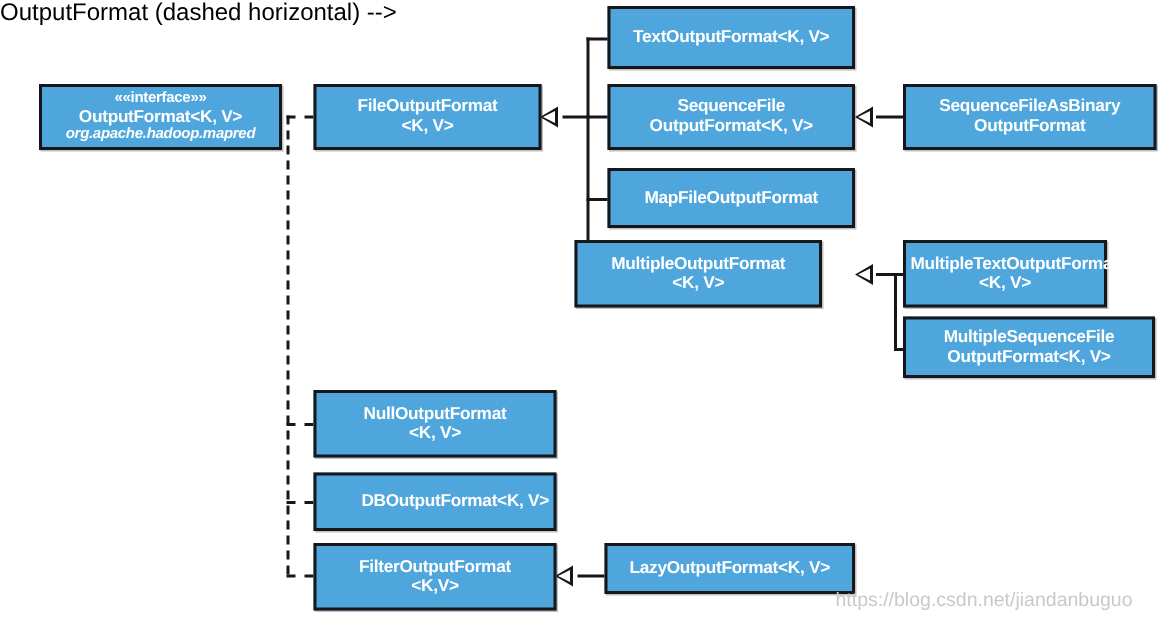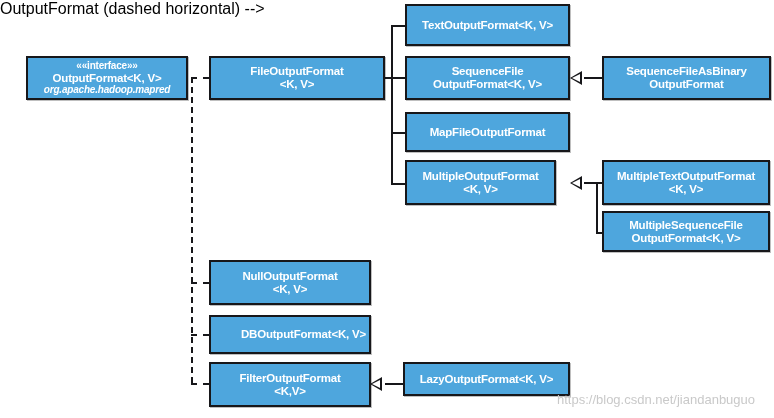--- a/index.html
+++ b/index.html
@@ -131,21 +131,21 @@
   <div class="arrow-left" style="left:370px; top:377px;"></div>
 
   
 
   <div class="uml-box" style="left:10px; top:56px; width:162px; height:44px;margin-left:16px;">
     <span class="line stereotype">««interface»»</span>
     <span class="line">OutputFormat&lt;K, V&gt;</span>
     <span class="line pkg">org.apache.hadoop.mapred</span>
   </div>
 
-  <div class="uml-box" style="left:209px; top:56px; width:176px; height:44px;">
+  <div class="uml-box" style="left:209px; top:56px; width:152px; height:44px;">
     <span class="line">FileOutputFormat</span>
     <span class="line">&lt;K, V&gt;</span>
   </div>
 
   <div class="uml-box" style="left:405px; top:4px; width:165px; height:42px;">
     <span class="line">TextOutputFormat&lt;K, V&gt;</span>
   </div>
 
   <div class="uml-box" style="left:405px; top:56px; width:165px; height:44px;">
     <span class="line">SequenceFile</span>
@@ -154,26 +154,26 @@
 
   <div class="uml-box" style="left:602px; top:56px; width:169px; height:44px;">
     <span class="line">SequenceFileAsBinary</span>
     <span class="line">OutputFormat</span>
   </div>
 
   <div class="uml-box" style="left:405px; top:112px; width:165px; height:40px;">
     <span class="line">MapFileOutputFormat</span>
   </div>
 
-  <div class="uml-box" style="left:405px; top:160px; width:151px; height:45px;">
+  <div class="uml-box" style="left:383px; top:160px; width:165px; height:45px;">
     <span class="line">MultipleOutputFormat</span>
     <span class="line">&lt;K, V&gt;</span>
   </div>
 
-  <div class="uml-box" style="left:602px; top:160px; width:168px; height:45px;">
+  <div class="uml-box" style="left:602px; top:160px; width:136px; height:45px;">
     <span class="line">MultipleTextOutputFormat</span>
     <span class="line">&lt;K, V&gt;</span>
   </div>
 
   <div class="uml-box" style="left:602px; top:211px; width:168px; height:41px;">
     <span class="line">MultipleSequenceFile</span>
     <span class="line">OutputFormat&lt;K, V&gt;</span>
   </div>
 
   <div class="uml-box" style="left:209px; top:260px; width:162px; height:45px;">

